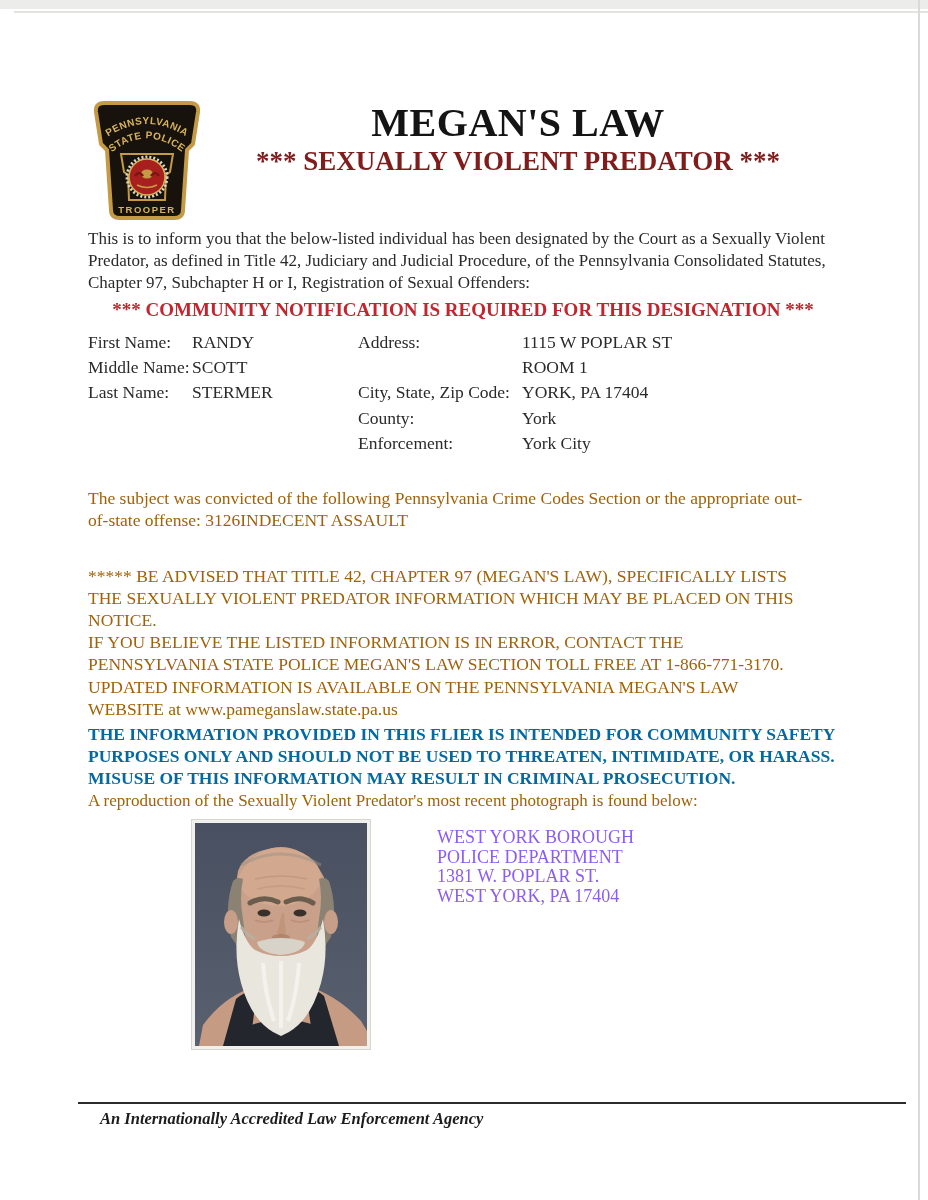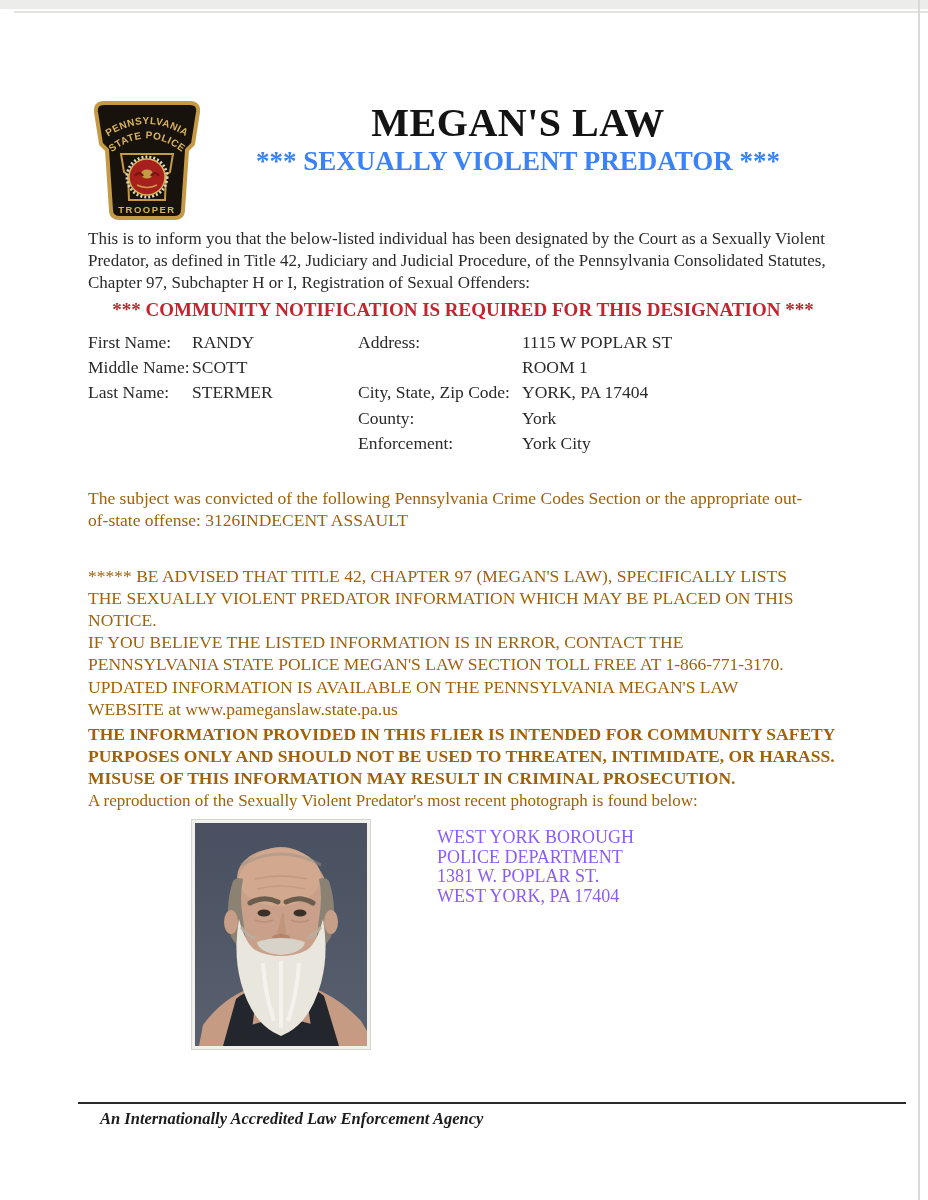--- a/index.html
+++ b/index.html
@@ -12,21 +12,21 @@
     overflow:hidden;
   }
   
   .scan-top   { position:absolute; top:0; left:0; width:928px; height:9px; background:#ecedeb; }
   .scan-top-line { position:absolute; top:11px; left:14px; width:914px; height:2px; background:#e3e3df; }
   .scan-right { position:absolute; top:0; left:918px; width:2px; height:1200px; background:#dadad6; }
 
   .header { position:absolute; top:98px; left:88px; width:772px; display:flex; }
   .titles { flex:1; text-align:center; padding:4px 30px 0 0; }
   .doc-title { font-size:40px; font-weight:bold; line-height:42px; color:#141414; letter-spacing:0.5px; }
-  .doc-sub   { font-size:27px; font-weight:bold; line-height:34px; color:#3b82f6; }
+  .doc-sub   { font-size:27px; font-weight:bold; line-height:34px; color:#7f1d1d; }
 
   .intro {
     position:absolute; top:228px; left:88px; width:800px;
     font-size:17px; line-height:22px; white-space:pre-line; color:#2a2a2a;
   }
   .banner {
     position:absolute; top:299px; left:88px; width:750px; text-align:center;
     font-size:19px; font-weight:bold; color:#c3242e;
   }
   .fields {
@@ -39,21 +39,21 @@
     font-size:17.5px; font-weight:normal; line-height:22px;
     white-space:pre-line; color:#a16207;
   }
   .conviction { top:487px; }
   .adv1 { top:565px; }
   .adv2 { top:631px; }
   .adv3 { top:676px; }
   .warning {
     position:absolute; top:723px; left:88px; width:785px;
     font-size:17.5px; font-weight:600; line-height:22px;
-    white-space:pre-line; color:#a16207;
+    white-space:pre-line; color:#0369a1;
   }
   .caption { top:790px; font-size:17px; }
 
   .photo {
     position:absolute; top:819px; left:191px;
     padding:3px; background:#f0f0ec; border:1px solid #d6d6d0;
   }
   .photo svg { display:block; }
 
   .police {

